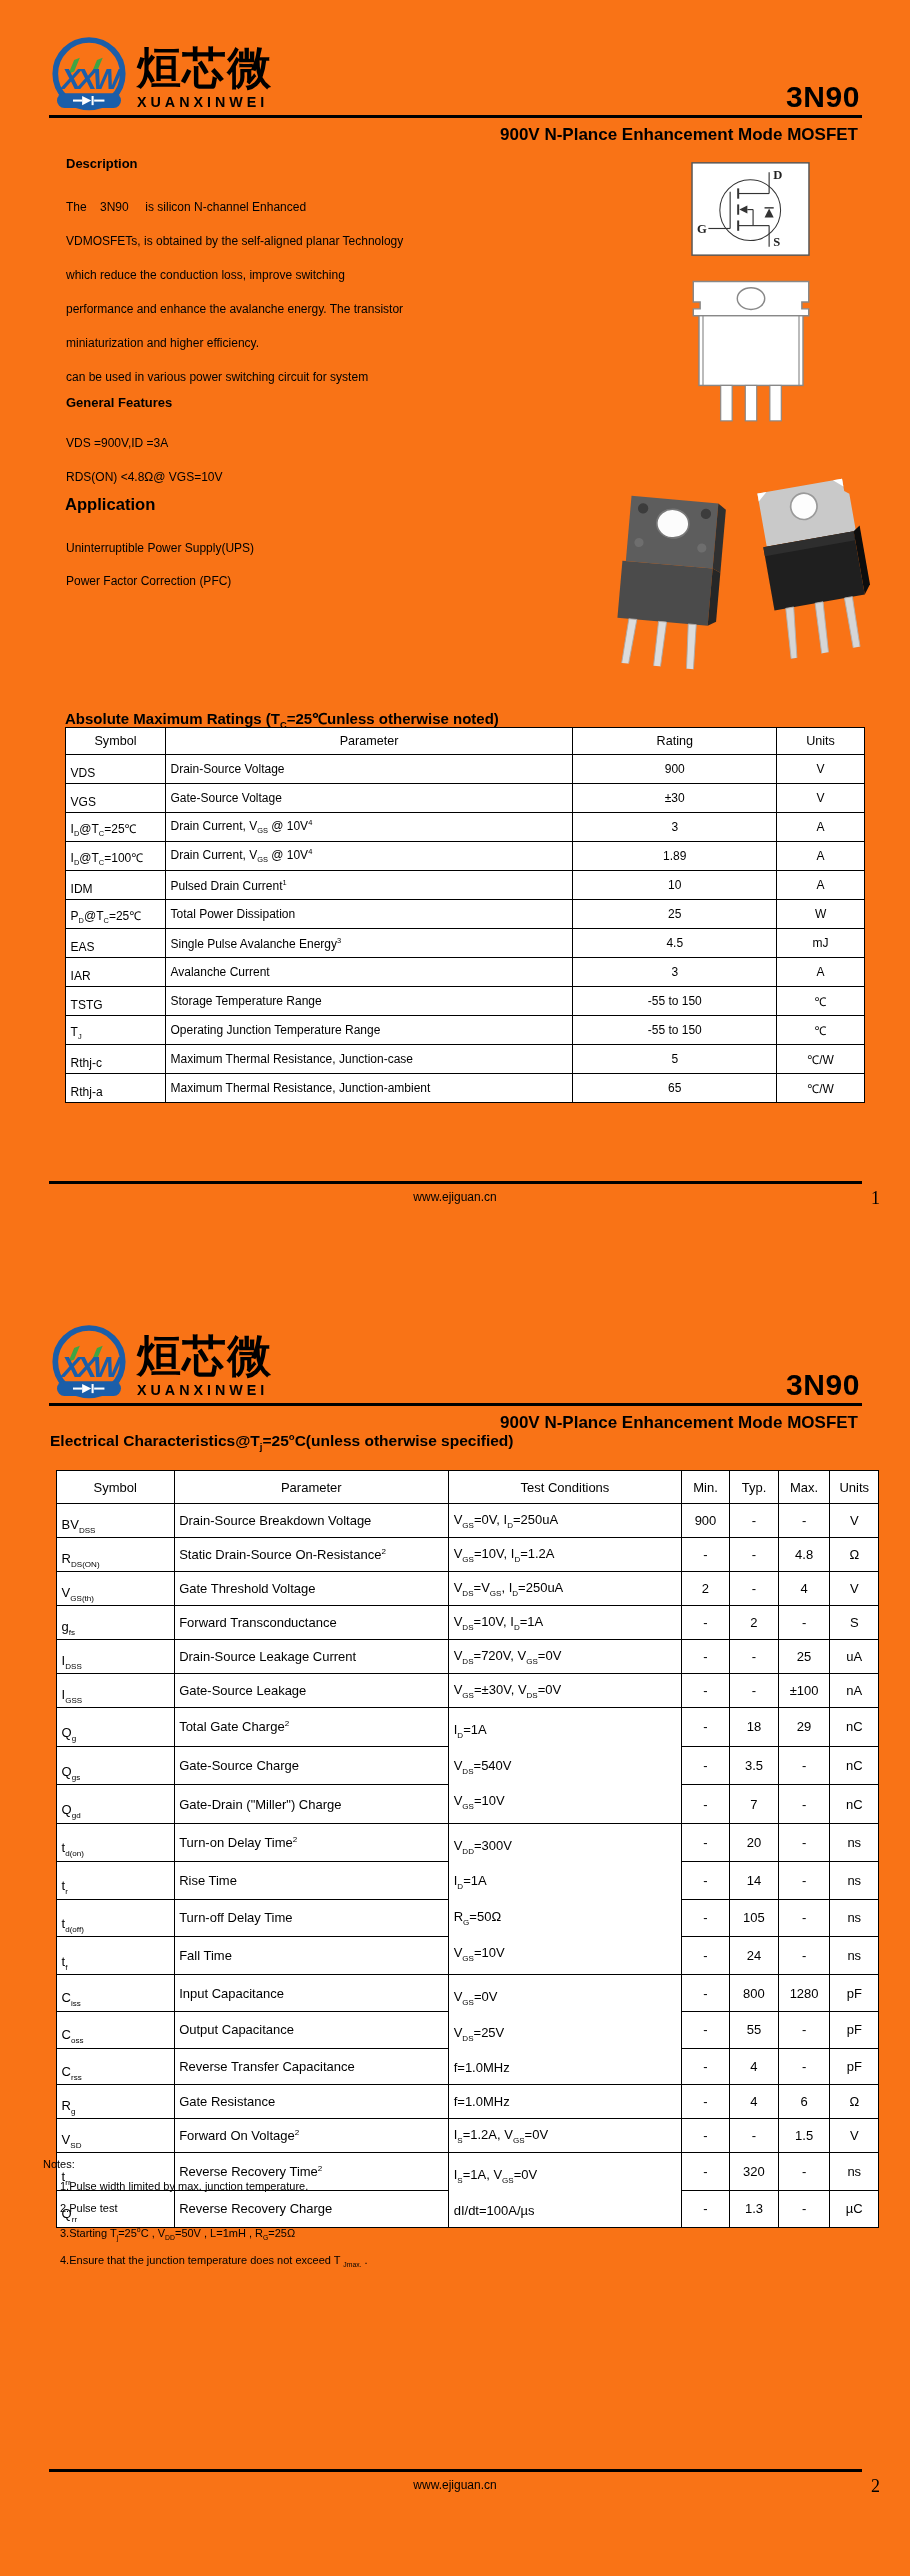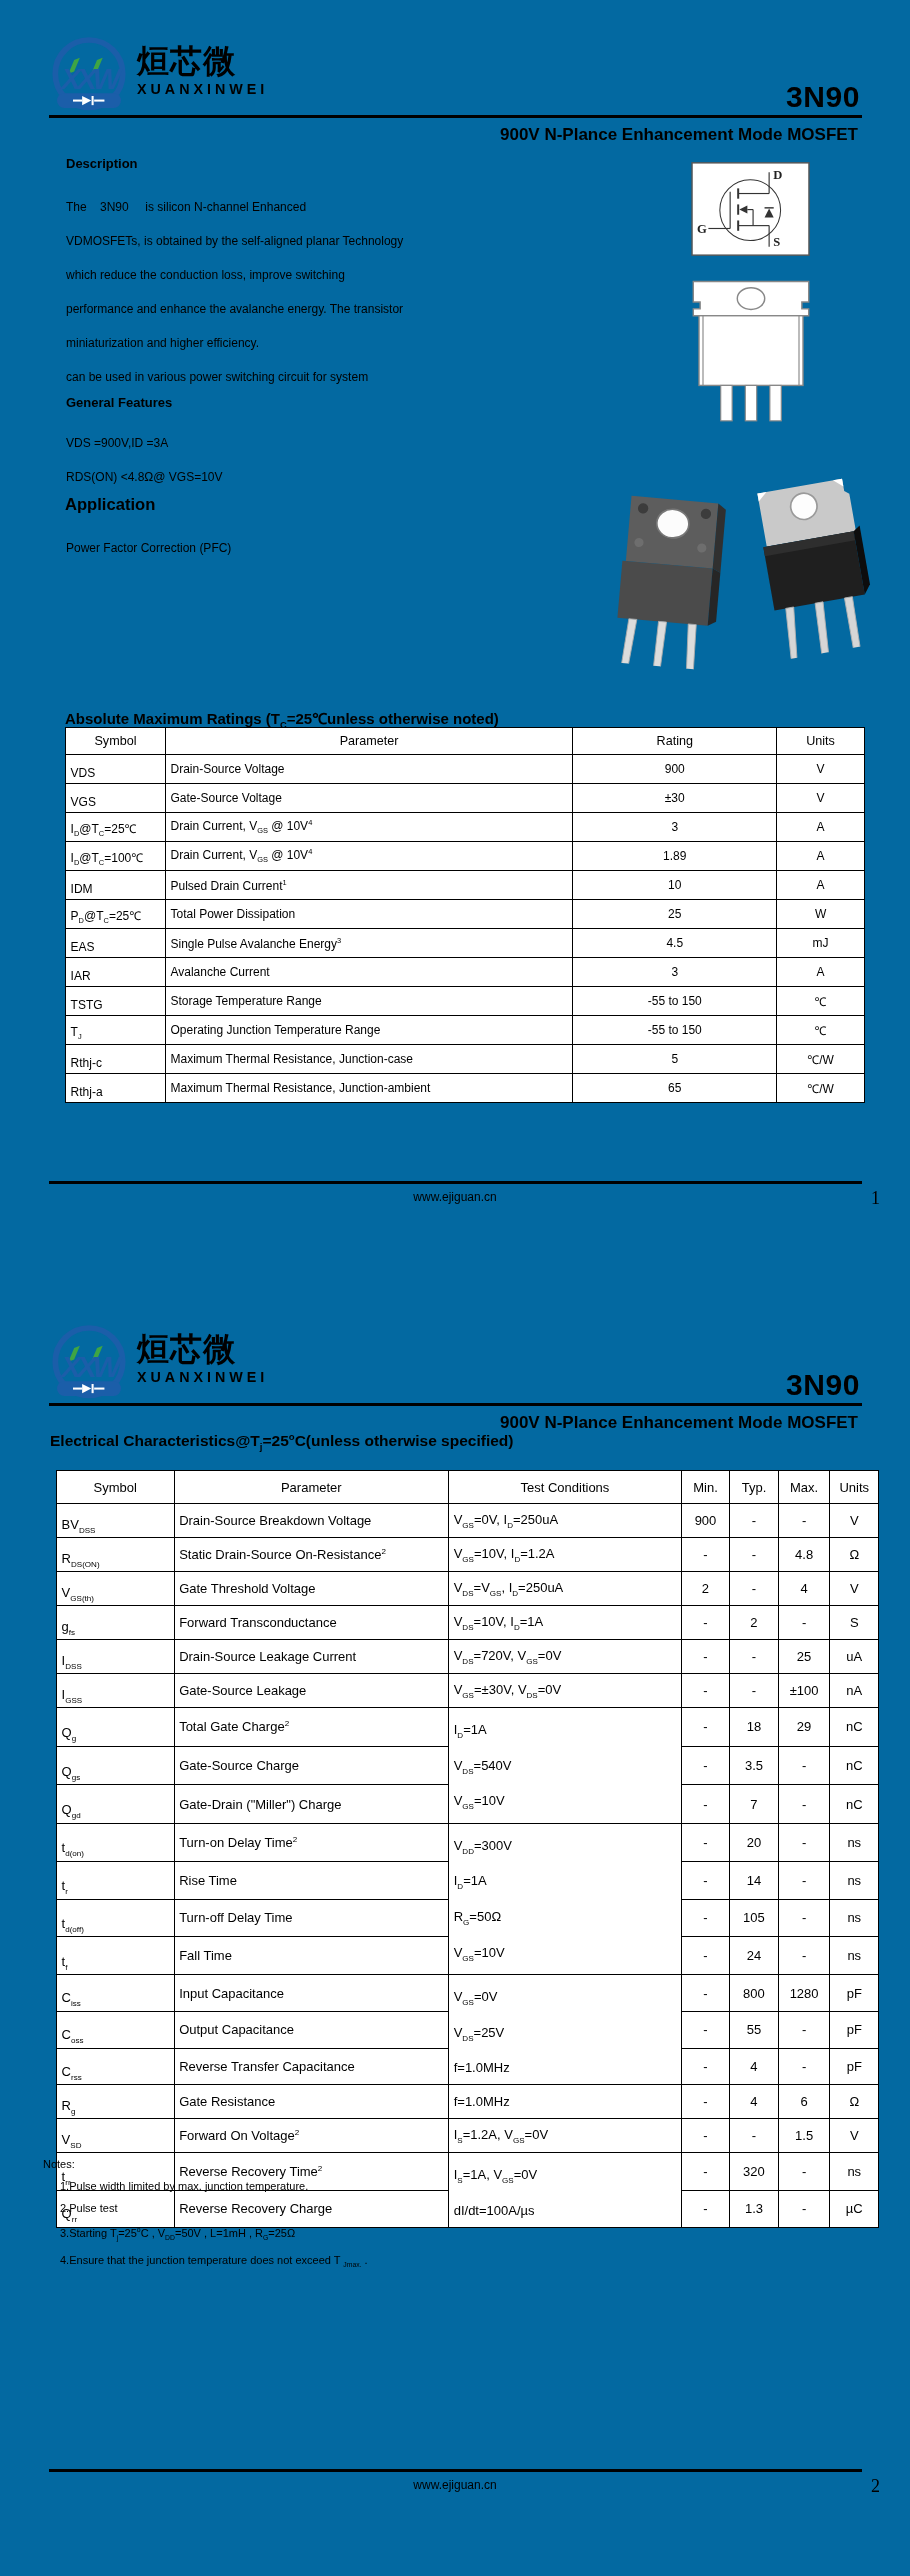--- a/index.html
+++ b/index.html
@@ -1,27 +1,27 @@
 <!DOCTYPE html>
 <html style="--logo-blue: #1b5ea9; --logo-green: #3fa544;font-size:9.2px"><head>
 <meta charset="utf-8">
 <style>
   html,body{margin:0;padding:0;}
   body{
     width:910px;height:2576px;background:#ffffff;color:#000;
     font-family:"Liberation Sans",sans-serif;
     -webkit-font-smoothing:antialiased;
   }
-  .page{position:relative;width:910px;height:1288px;background:#0369a1;overflow:hidden;}
+  .page{position:relative;width:910px;height:1288px;background:#f97316;overflow:hidden;}
 
   
   .brand{position:absolute;left:49px;top:36px;display:flex;align-items:flex-start;}
   .logo-mark{width:80px;height:80px;}
   .brand-names{margin-left:8px;}
-  .brand-cn{font-size:32px;font-weight:700;line-height:1.05;margin-top:9.2px;letter-spacing:1.1px;}
+  .brand-cn{font-size:44px;font-weight:700;line-height:1.05;margin-top:9.2px;letter-spacing:1.1px;}
   .brand-en{font-size:14.3px;font-weight:700;letter-spacing:4px;margin-top:2.3px;}
   .part-number{position:absolute;right:50px;top:80px;font-size:30px;font-weight:700;letter-spacing:0.6px;}
   .header-rule{position:absolute;left:49px;width:813px;top:115px;height:3.4px;background:#000;}
   .subtitle{position:absolute;right:52px;top:125px;font-size:17px;font-weight:700;}
 
   
   .desc-title{position:absolute;left:66px;top:156px;font-size:13px;font-weight:700;}
   .desc-body{position:absolute;left:66px;top:190px;width:516px;font-size:12px;line-height:34px;}
   .feat-title{position:absolute;left:66px;top:395px;font-size:13px;font-weight:700;}
   .feat-body{position:absolute;left:66px;top:426px;width:516px;font-size:12px;line-height:34px;}
@@ -103,20 +103,21 @@
   </div>
 
   <div class="feat-title">General Features</div>
   <div class="feat-body">
     <div>VDS =900V,ID =3A</div>
     <div>RDS(ON) &lt;4.8Ω@ VGS=10V</div>
   </div>
 
   <div class="app-title">Application</div>
   <div class="app-body">
+    <div>Uninterruptible Power Supply(UPS)</div>
     <div>Power Factor Correction (PFC)</div>
   </div>
 
   <svg class="fig-symbol" width="119" height="94" viewBox="0 0 207 164">
     <rect x="1.5" y="1.5" width="204" height="161" fill="#fff" stroke="#555" stroke-width="2.5"></rect>
     <circle cx="103" cy="84" r="53" fill="none" stroke="#333" stroke-width="1.8"></circle>
     <line x1="68" y1="52" x2="68" y2="116" stroke="#333" stroke-width="2"></line>
     <line x1="30" y1="116" x2="68" y2="116" stroke="#333" stroke-width="2"></line>
     <line x1="82" y1="46" x2="82" y2="64" stroke="#333" stroke-width="3.5"></line>
     <line x1="82" y1="74" x2="82" y2="92" stroke="#333" stroke-width="3.5"></line>

